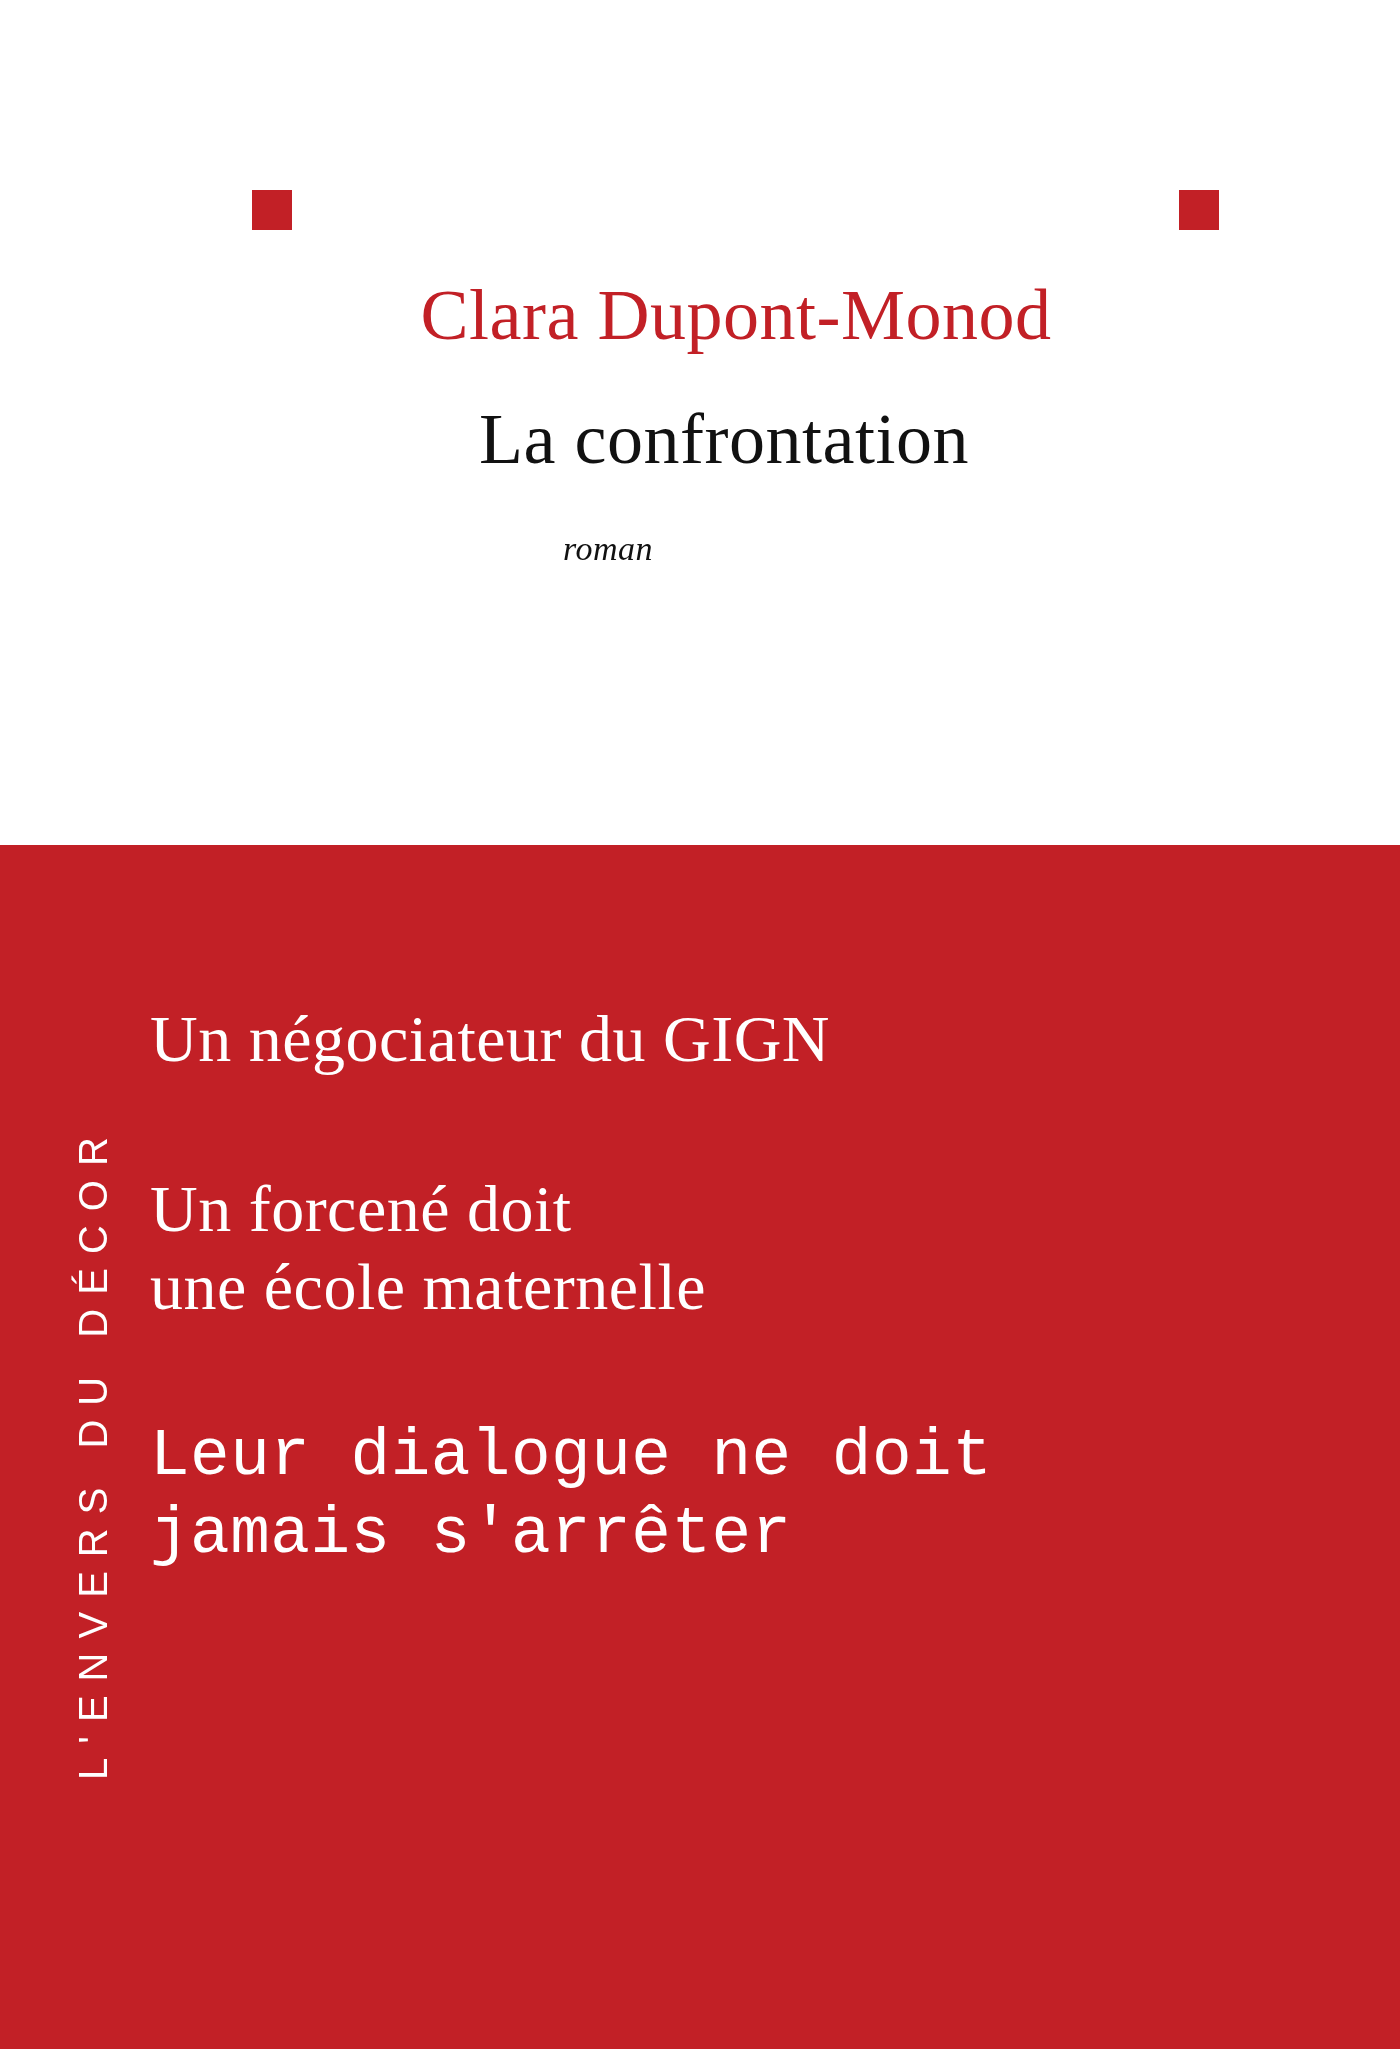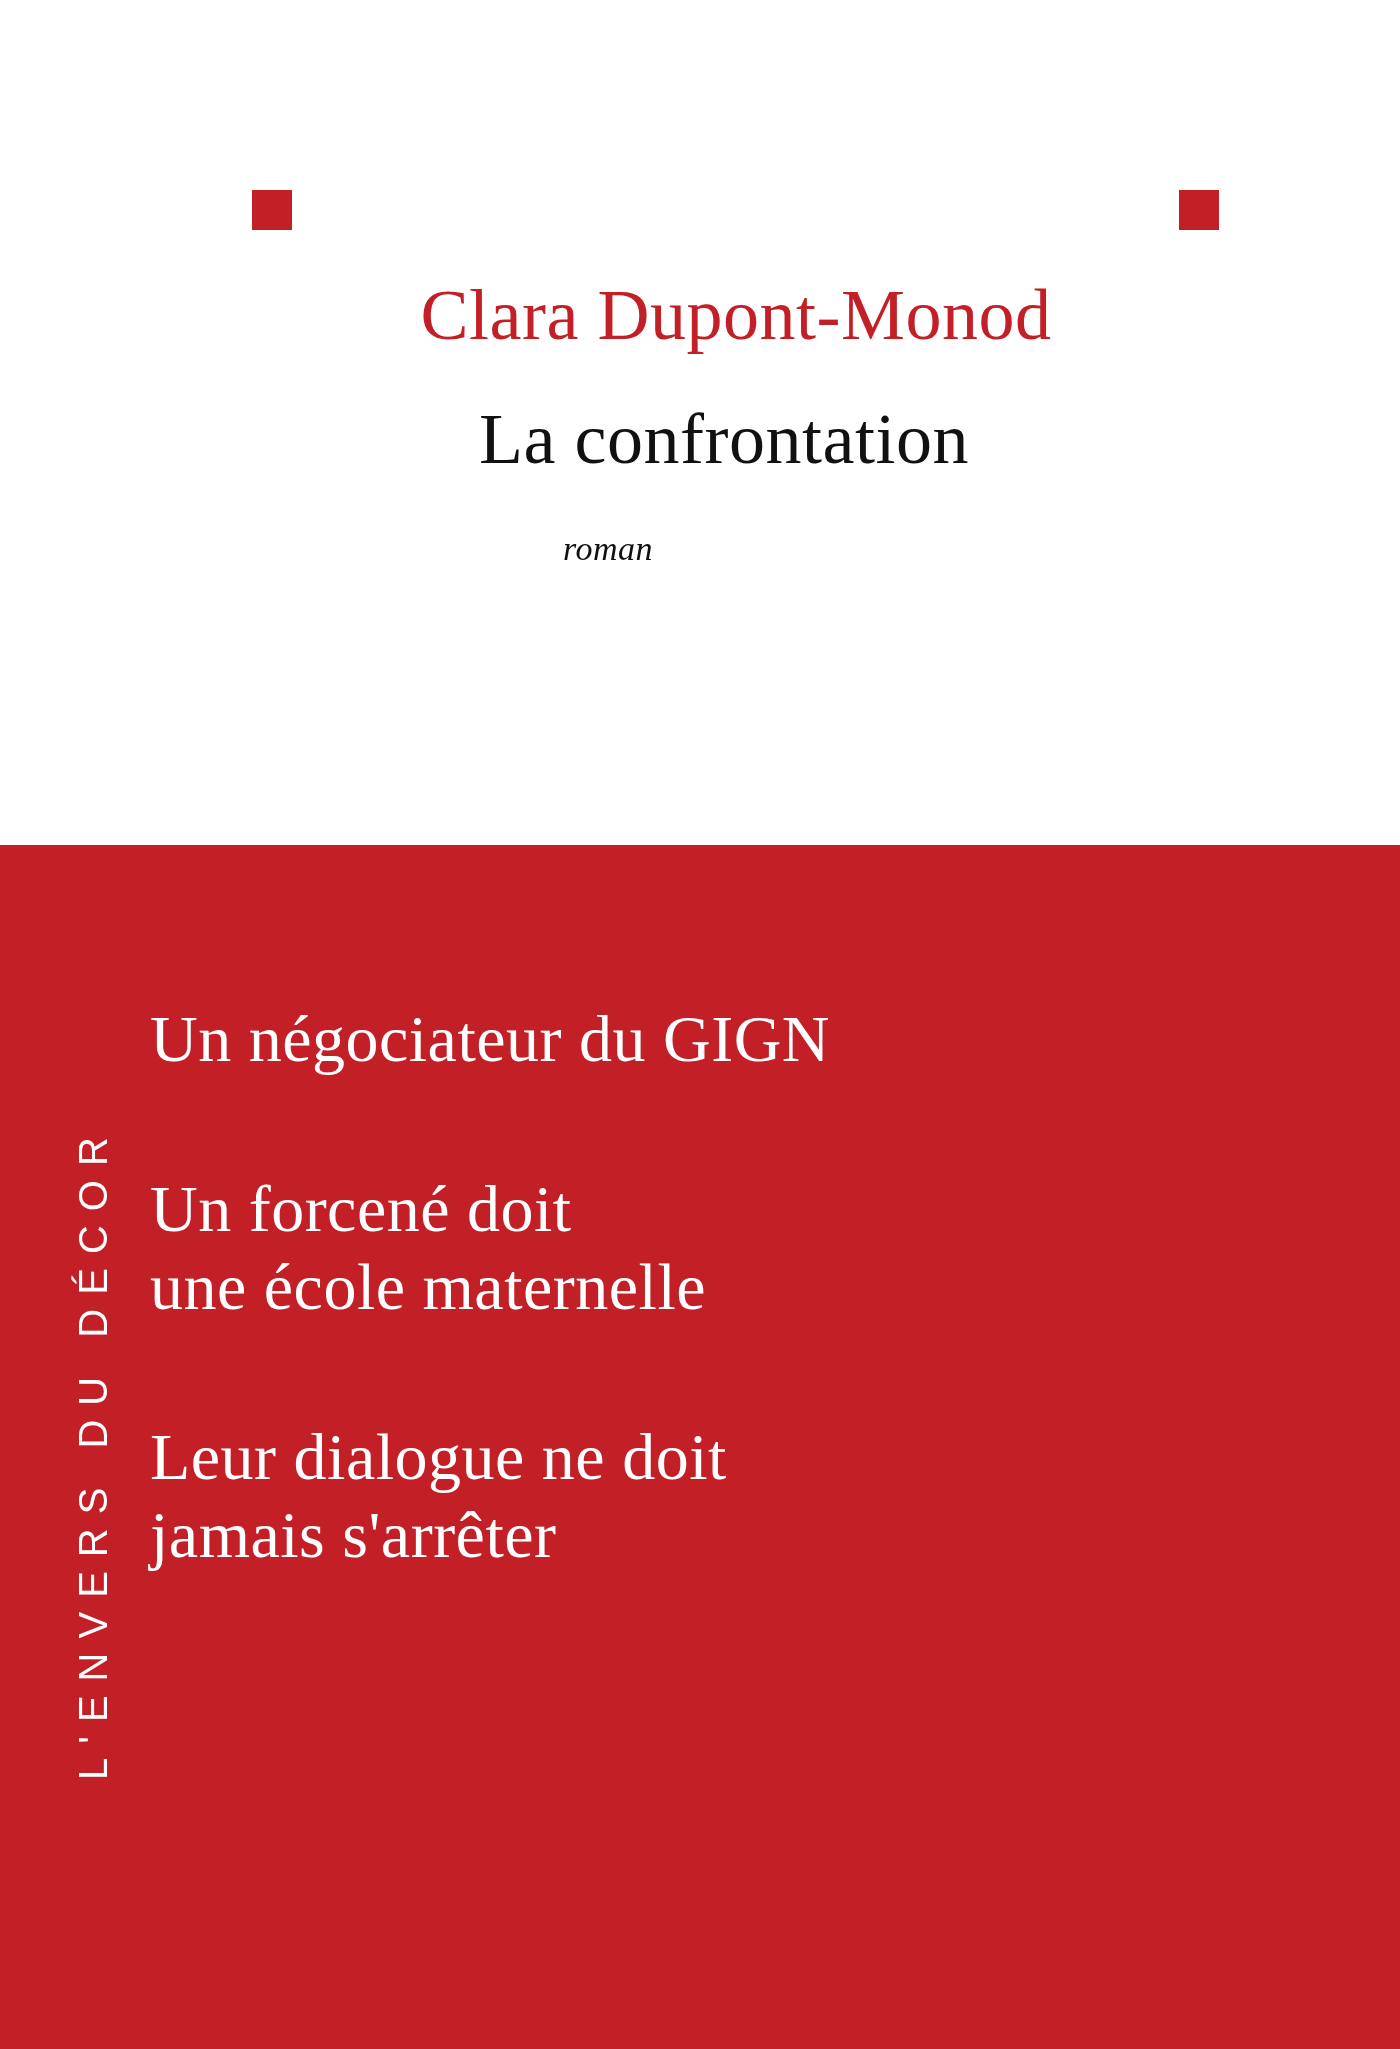--- a/index.html
+++ b/index.html
@@ -120,21 +120,21 @@
     text-align: left;
     color: #ffffff;
   }
   .tagline {
     font-size: 66px;
     line-height: 1.18;
     letter-spacing: 0.5px;
     margin: 0 0 92px 0;
     white-space: pre-line;
   }
-  .tagline:last-child { margin-bottom: 17px; }
+  .tagline:last-child { margin-bottom: 17px; font-family: Liberation Mono, monospace; }
 </style>
 </head>
 <body>
 
 <div class="cover">
 
   <div class="top-panel">
     <div class="mark mark-left"></div>
     <div class="mark mark-right"></div>
 

